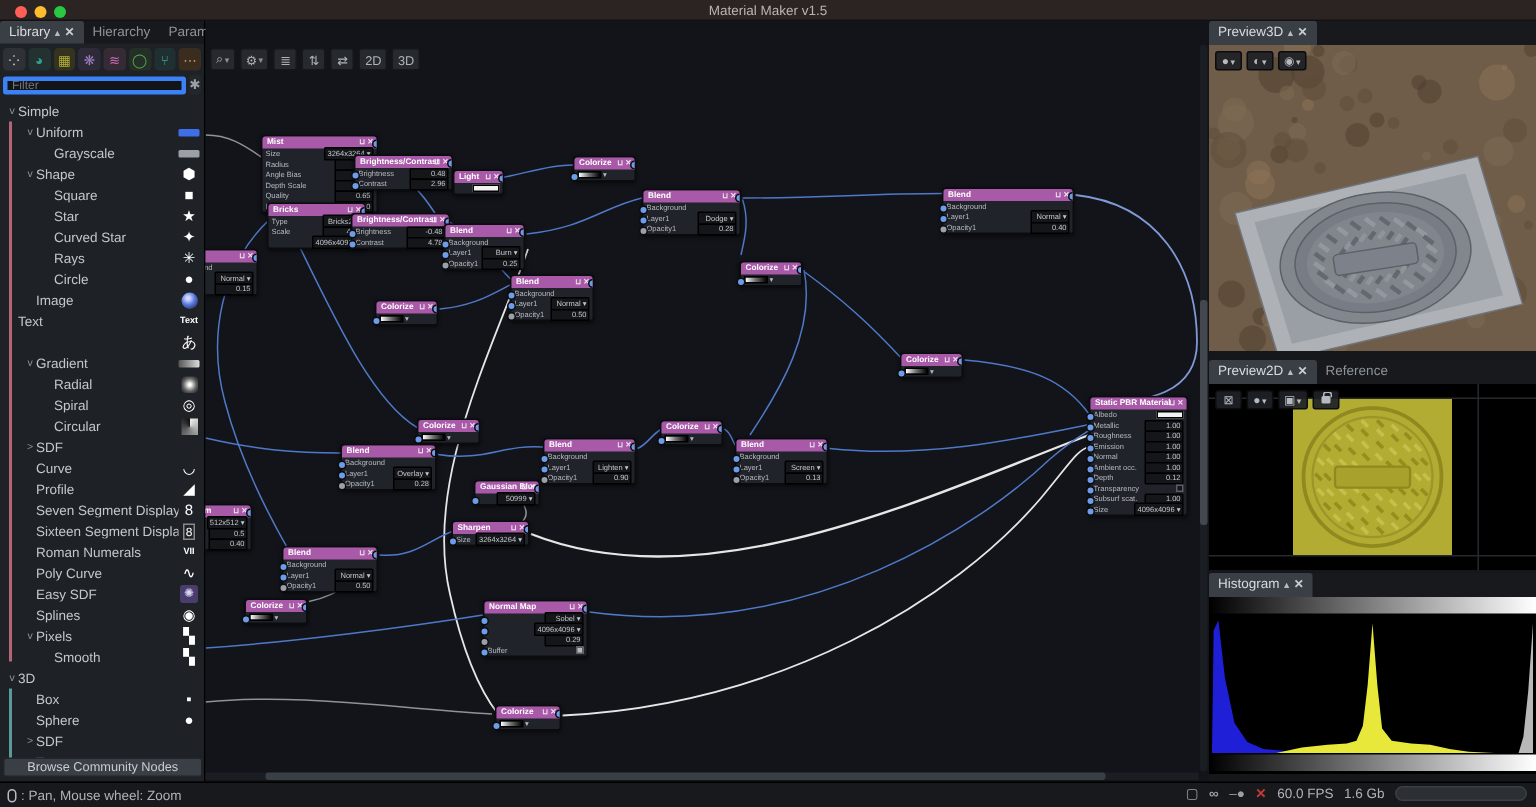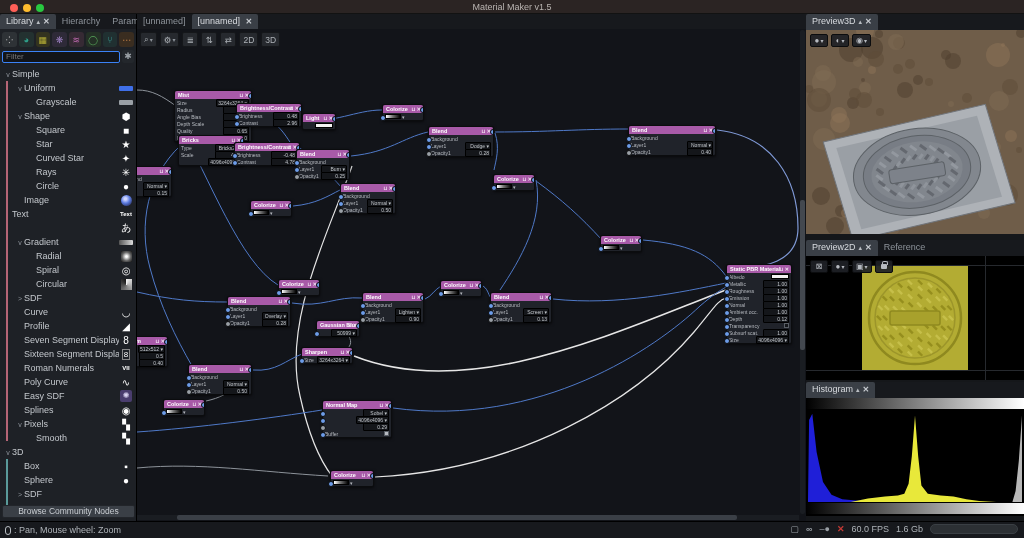--- a/index.html
+++ b/index.html
@@ -25,21 +25,21 @@
     border-right:1px solid #000; }
   .tabstrip { display:flex; height:15px; background:#17191d; font-size:9px; }
   .tab { padding:2px 6px 0 6px; color:#8d939a; white-space:nowrap; }
   .tab.active { background:#3a3f46; color:#d7dade; border-radius:2px 2px 0 0; }
   .tab .pin { font-size:7px; color:#b9bdc2; margin-left:3px; }
   .tab .x { font-size:8px; color:#c9cdd2; margin-left:3px; font-weight:bold; }
   #libicons { display:flex; gap:2px; padding:3px 2px; }
   #libicons .libbtn { width:15px; height:15px; border-radius:3px; background:#23272c;
     display:flex; align-items:center; justify-content:center; font-size:9px; }
   #filterrow { display:flex; gap:2px; padding:0 2px; align-items:center; }
-  #filterinput { flex:1; height:12px; background:#121418; border:1px solid #3b82f6; border-radius:2px;
+  #filterinput { flex:1; height:12px; background:#121418; border:3px solid #3b82f6; border-radius:2px;
     color:#8d939a; font-size:8px; padding:0 3px; font-family:"Liberation Sans",sans-serif; }
   #filtergear { width:13px; height:13px; background:#23272c; border-radius:2px; color:#9aa0a6;
     font-size:9px; text-align:center; line-height:13px; }
   #tree { position:absolute; left:0; top:53px; width:137px; height:451px; overflow:hidden; }
   .trow { height:14px; display:flex; align-items:center; font-size:9px; color:#c3c7cc; position:relative; }
   .trow .caret { width:8px; font-size:7px; color:#8d939a; text-align:center; }
   .trow .tlabel { flex:1; white-space:nowrap; overflow:hidden; }
   .trow .ticon { width:14px; height:11px; margin-right:4px; display:flex; align-items:center;
     justify-content:center; font-size:10px; color:#fff; }
   .sw { width:15px; height:5px; border-radius:1px; }
@@ -336,24 +336,20 @@
         <span class="tlabel">Texture</span>
         <span class="ticon"></span>
       </div>
       <div class="treeline" style="left: 6px; top: 14px; height: 360px; background: rgb(181, 101, 118);"></div>
       <div class="treeline" style="left: 6px; top: 392px; height: 56px; background: rgb(90, 154, 154);"></div>
     </div>
   <div id="browsebtn">Browse Community Nodes</div>
 </div>
 
 <div id="graph">
-  <div id="graphtabs">
-      <div class="tab"><span>[unnamed]</span></div>
-      <div class="tab active"><span>[unnamed]</span> <span class="x">✕</span></div>
-    </div>
   <div id="graphtoolbar">
       <div class="gbtn">
         <span>⌕</span>
         <span class="dd">▾</span>
       </div>
       <div class="gbtn">
         <span>⚙</span>
         <span class="dd">▾</span>
       </div>
       <div class="gbtn">

